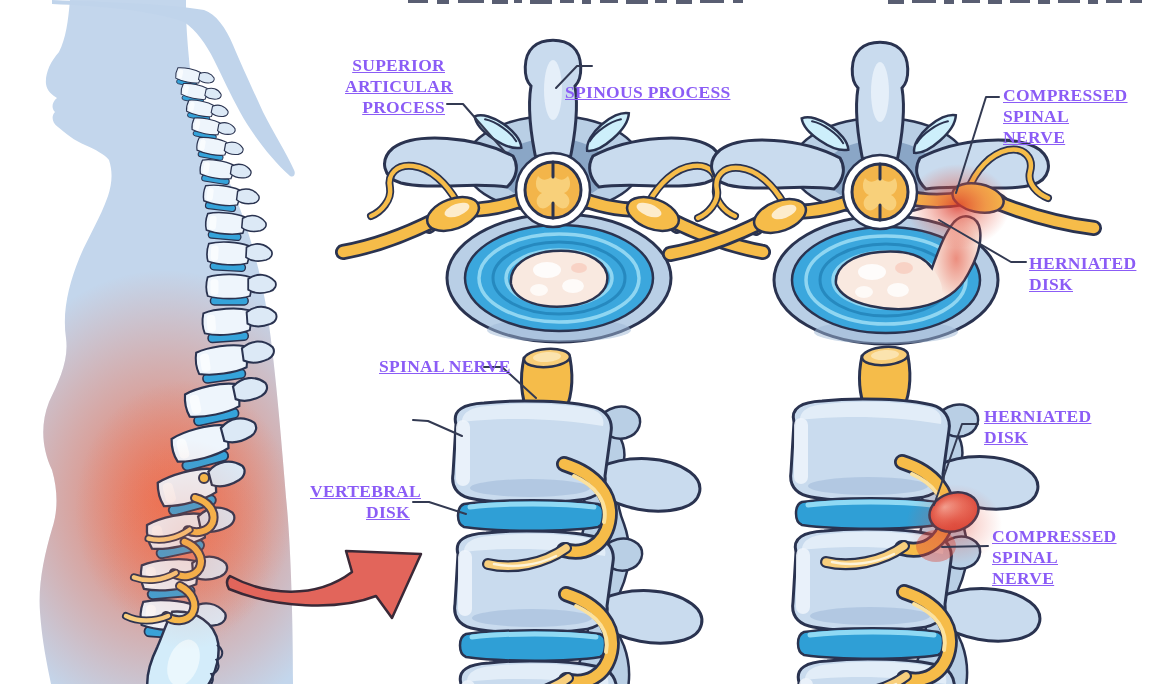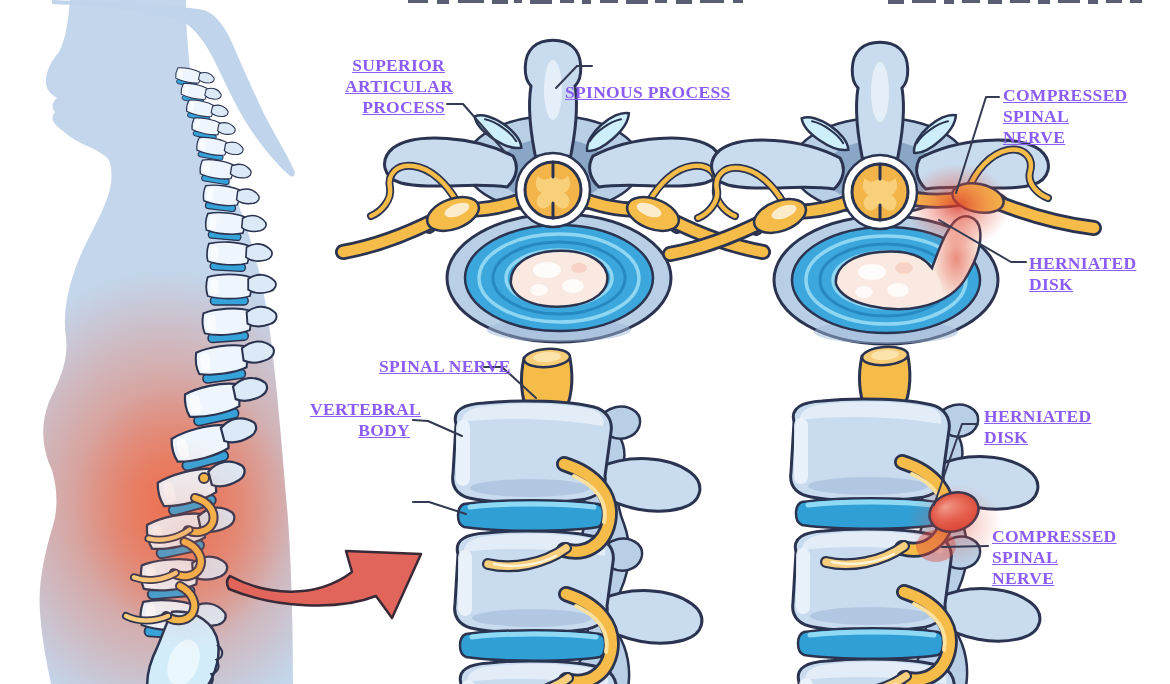--- a/index.html
+++ b/index.html
@@ -330,20 +330,20 @@
 <div class="lbl ralign" style="left:345px;top:55px;width:100px;">SUPERIOR ARTICULAR PROCESS</div>
 
 <div class="lbl nowrap" style="left:565px;top:56px;margin-top:26px;">SPINOUS PROCESS</div>
 
 <div class="lbl" style="left:1003px;top:85px;width:122px;">COMPRESSED SPINAL NERVE</div>
 
 <div class="lbl" style="left:1029px;top:253px;width:105px;">HERNIATED DISK</div>
 
 <div class="lbl nowrap" style="left:379px;top:356px;">SPINAL NERVE</div>
 
-<div class="lbl ralign" style="left:310px;top:399px;width:100px;">VERTEBRAL BODY</div>
-
+
+<div class="lbl ralign" style="left:310px;top:481px;width:100px;">VERTEBRAL DISK</div>
 
 <div class="lbl" style="left:984px;top:406px;width:105px;">HERNIATED DISK</div>
 
 <div class="lbl" style="left:992px;top:526px;width:122px;">COMPRESSED SPINAL NERVE</div>
 
 </div>
 
 </body></html>

